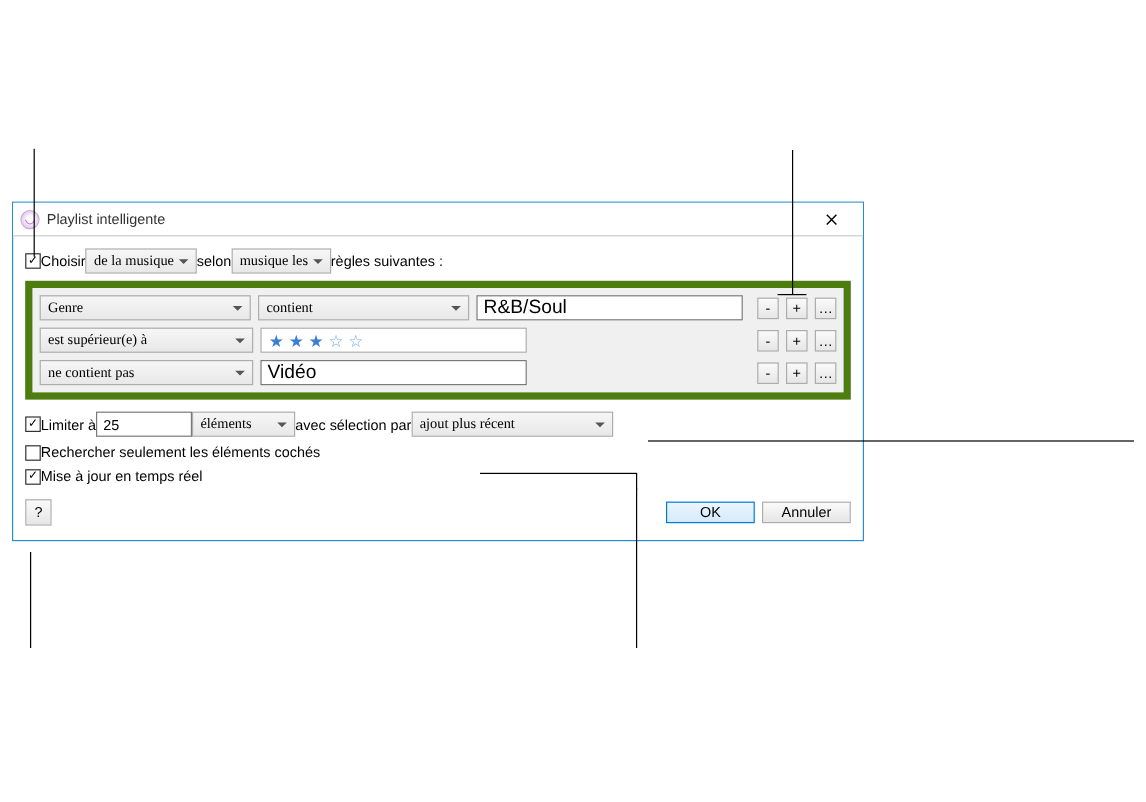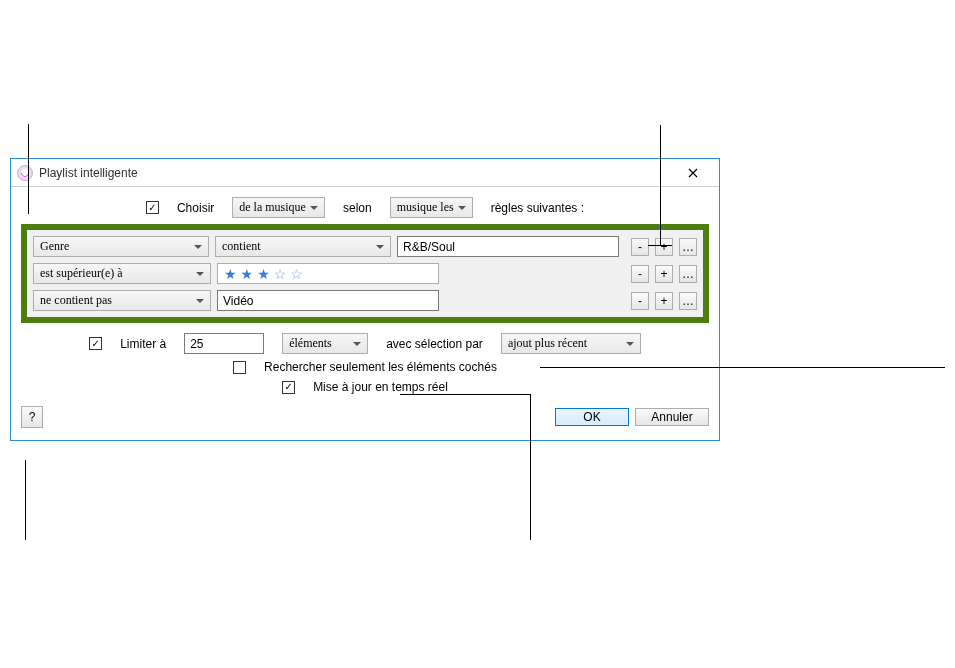--- a/index.html
+++ b/index.html
@@ -7,21 +7,21 @@
       font-family: "Segoe UI", Tahoma, sans-serif;
       font-size: 12px;
       background: #fff;
       width: 955px;
       height: 668px;
       position: relative;
     }
     .dialog {
       position: absolute;
       left: 10px;
-      top: 158px;
+      top: 168px;
       width: 710px;
       border: 1px solid #2a8dd4;
       background: #fff;
     }
     .titlebar {
       height: 28px;
       display: flex;
       align-items: center;
       padding: 0 6px;
       border-bottom: 1px solid #ccc;
@@ -61,23 +61,22 @@
       justify-content: center;
       cursor: pointer;
     }
     .close-btn svg { width: 10px; height: 10px; }
     .content {
       padding: 10px 10px 12px 10px;
     }
     .row {
       display: flex;
       align-items: center;
-      gap: 18px;
+      gap: 0;
       margin-bottom: 6px;
-      justify-content: center;
     }
     .checkbox {
       width: 13px;
       height: 13px;
       border: 1px solid #333;
       background: #fff;
       display: inline-flex;
       align-items: center;
       justify-content: center;
       cursor: pointer;
@@ -128,21 +127,21 @@
       margin-bottom: 6px;
     }
     .rule-row:last-child { margin-bottom: 0; }
     .select.field { width: 178px; }
     .select.op { width: 178px; text-align: center; }
     .text-input {
       height: 21px;
       border: 1px solid #7a7a7a;
       background: #fff;
       padding: 0 5px;
-      font-size: 12px;
+      font-size: 16px;
       font-family: inherit;
       width: 222px;
       flex-shrink: 0;
     }
     .rating-box {
       height: 21px;
       width: 222px;
       border: 1px solid #adadad;
       background: #fff;
       padding: 0 6px;
@@ -170,21 +169,21 @@
     .limit-input {
       width: 80px;
       height: 21px;
       border: 1px solid #7a7a7a;
       background: #fff;
       padding: 0 5px;
       font-size: 12px;
       font-family: inherit;
     }
     .select.limit-unit { width: 86px; }
-    .select.selection { width: 140px; }
+    .select.selection { width: 168px; }
     .bottom-row {
       display: flex;
       align-items: center;
       margin-top: 12px;
     }
     .help-btn {
       width: 22px;
       height: 22px;
       border: 1px solid #adadad;
       background: linear-gradient(#fafafa, #e6e6e6);

